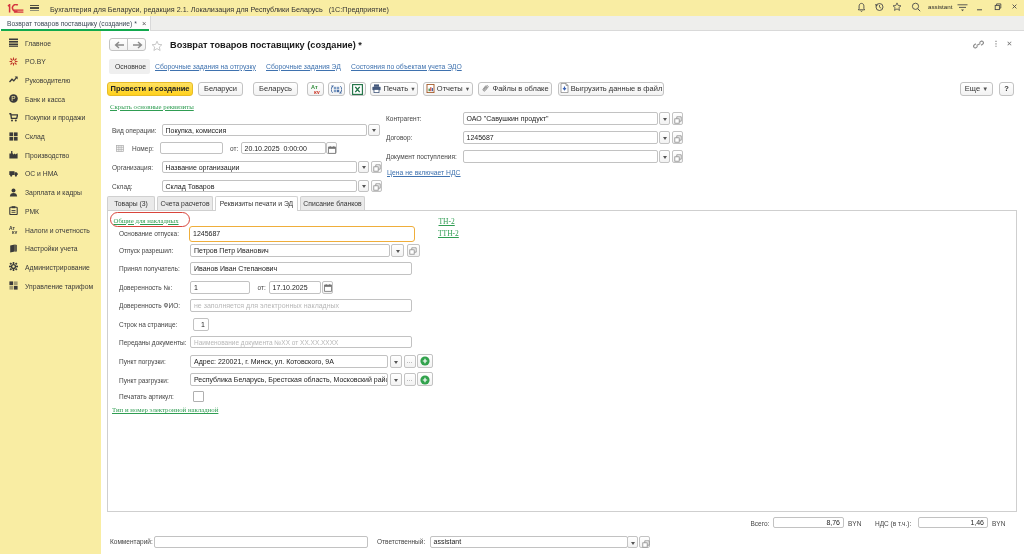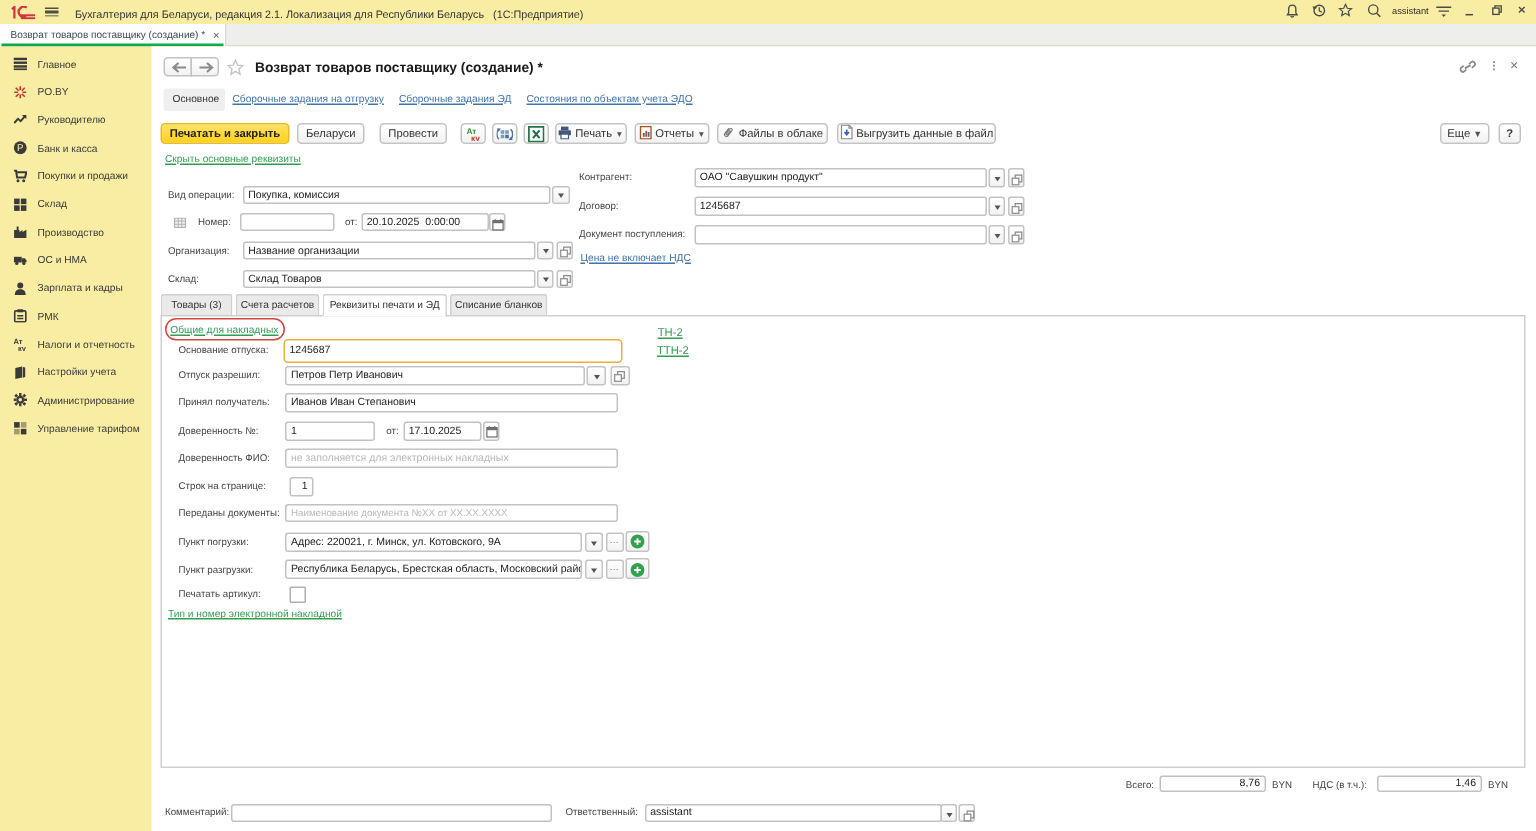--- a/index.html
+++ b/index.html
@@ -6,21 +6,21 @@
   html,body { width:1024px; height:554px; overflow:hidden; }
   body { font-family:"Liberation Sans", sans-serif; position:relative; background:#fff; }
   .ab { position:absolute; }
   .lbl { position:absolute; font-size:6.5px; color:#454545; white-space:nowrap; }
   .inp { position:absolute; background:#fff; border:1px solid #c2c2c2; border-radius:2px;
          font-size:7px; color:#222; padding:0 3px; line-height:11.5px; white-space:nowrap; overflow:hidden; }
   .btn { position:absolute; background:linear-gradient(#ffffff,#f2f2f2); border:1px solid #c3c3c3;
          border-radius:3px; font-size:7.5px; color:#333; text-align:center; white-space:nowrap; }
   .sq  { position:absolute; background:linear-gradient(#ffffff,#f2f2f2); border:1px solid #c3c3c3;
          border-radius:2px; }
-  .glink { position:absolute; font-size:6.8px; color:#2f9d52; text-decoration:underline; white-space:nowrap; }
+  .glink { position:absolute; font-size:6.8px; color:#2f9d52; text-decoration:underline; white-space:nowrap;font-family:Liberation Serif, serif; }
   .blink { position:absolute; font-size:6.8px; color:#3f72af; text-decoration:underline; white-space:nowrap; }
   .caret { position:absolute; width:0; height:0; border-left:2.5px solid transparent;
            border-right:2.5px solid transparent; border-top:3.5px solid #555; }
 </style></head>
 <body>
 
 <div class="ab" style="left:0;top:0;width:1024px;height:16px;background:#f9eda3;"></div>
 <div class="ab" id="logo1c" style="left:6.5px;top:3.5px;width:17px;height:9px;">
   <svg width="17" height="9" viewBox="0 0 17 9">
     <path d="M1 2.2 L2.6 0.6 L2.6 8.4" stroke="#d4353f" stroke-width="1.5" fill="none"></path>
@@ -229,23 +229,23 @@
   </div>
 <div class="ab" style="left:992.5px;top:39.8px;font-size:7px;color:#777;font-weight:bold;">⋮</div>
 <div class="ab" style="left:1006.5px;top:40px;font-size:7px;color:#777;">✕</div>
 
 <div class="ab" style="left:109px;top:59px;width:41px;height:15px;background:#efefef;border-radius:2px;"></div>
 <div class="ab" style="left:115px;top:63px;font-size:6.8px;color:#333;">Основное</div>
 <div class="blink" style="left:155px;top:62.5px;">Сборочные задания на отгрузку</div>
 <div class="blink" style="left:266px;top:62.5px;">Сборочные задания ЭД</div>
 <div class="blink" style="left:351px;top:62.5px;">Состояния по объектам учета ЭДО</div>
 
-<div class="btn" style="left:107px;top:82px;width:86px;height:14px;background:linear-gradient(#ffe263,#ffd11c);border:1px solid #e7bc27;font-weight:bold;line-height:12px;color:#222;">Печатать и закрыть</div>
+<div class="btn" style="left:107px;top:82px;width:86px;height:14px;background:linear-gradient(#ffe263,#ffd11c);border:1px solid #e7bc27;font-weight:bold;line-height:12px;color:#222;">Провести и создание</div>
 <div class="btn" style="left:198px;top:82px;width:45px;height:14px;line-height:12px;">Беларуси</div>
-<div class="btn" style="left:253px;top:82px;width:45px;height:14px;line-height:12px;">Провести</div>
+<div class="btn" style="left:253px;top:82px;width:45px;height:14px;line-height:12px;">Беларусь</div>
 <div class="btn" id="icoAXY" style="left:307px;top:82px;width:17px;height:14px;">
   <svg width="10" height="10" viewBox="0 0 10 10" style="margin-top:1px;">
       <text x="0" y="5" font-size="5.5" font-weight="bold" fill="#2e8b3a" font-family="Liberation Sans">Ат</text>
       <text x="3" y="10" font-size="5.5" font-weight="bold" fill="#cc3322" font-family="Liberation Sans">ку</text>
     </svg>
 </div>
 <div class="btn" id="icoRec" style="left:328px;top:82px;width:17px;height:14px;">
   <svg width="11" height="11" viewBox="0 0 11 11" style="margin-top:1px;">
       <g fill="#7d9cc4">
         <rect x="2.8" y="2.8" width="2.4" height="2.4"></rect>

